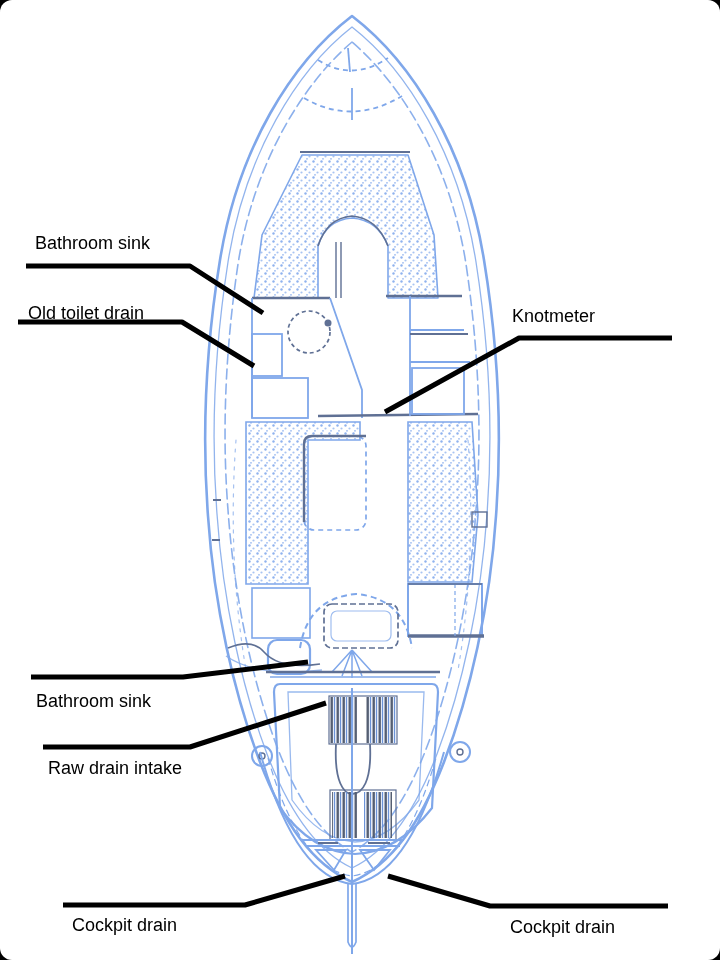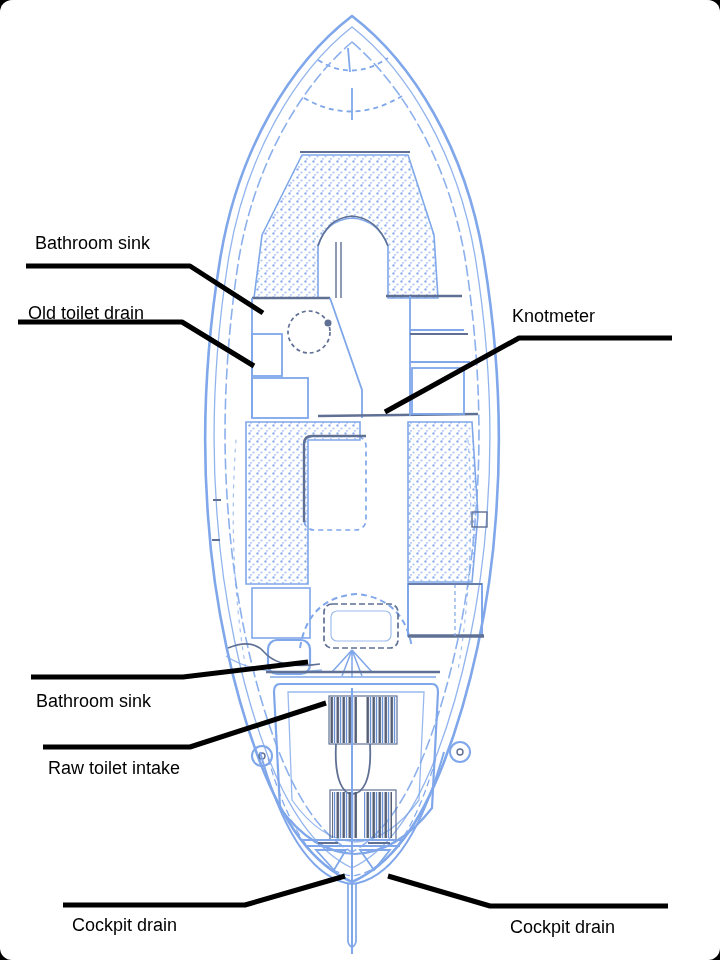--- a/index.html
+++ b/index.html
@@ -146,17 +146,17 @@
         <polyline points="43,747 190,747 326,703"></polyline>
         <polyline points="63,905 245,905 345,876"></polyline>
         <polyline points="668,906 490,906 388,876"></polyline>
       </g>
     </svg>
 
     <div class="label" style="left:35px;top:234px">Bathroom sink</div>
     <div class="label" style="left:28px;top:304px">Old toilet drain</div>
     <div class="label" style="left:512px;top:307px">Knotmeter</div>
     <div class="label" style="left:36px;top:692px">Bathroom sink</div>
-    <div class="label" style="left:48px;top:759px">Raw toilet intake</div>
+    <div class="label" style="left:48px;top:759px">Raw drain intake</div>
     <div class="label" style="left:72px;top:916px">Cockpit drain</div>
     <div class="label" style="left:510px;top:918px">Cockpit drain</div>
   </div>
 </div>
 
 </body></html>

